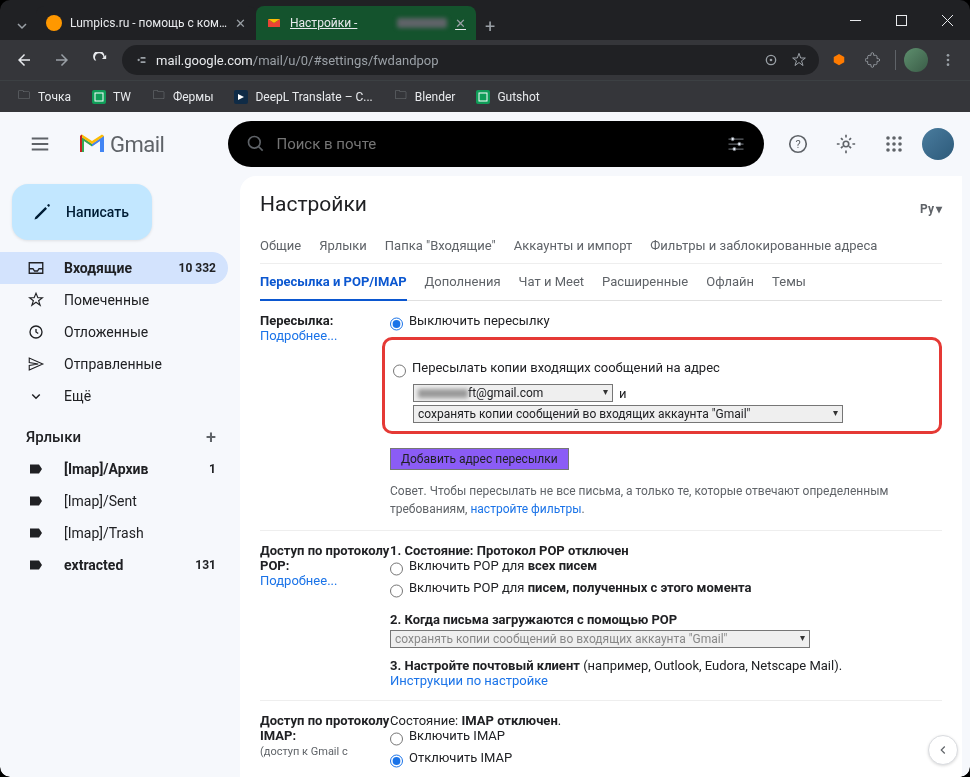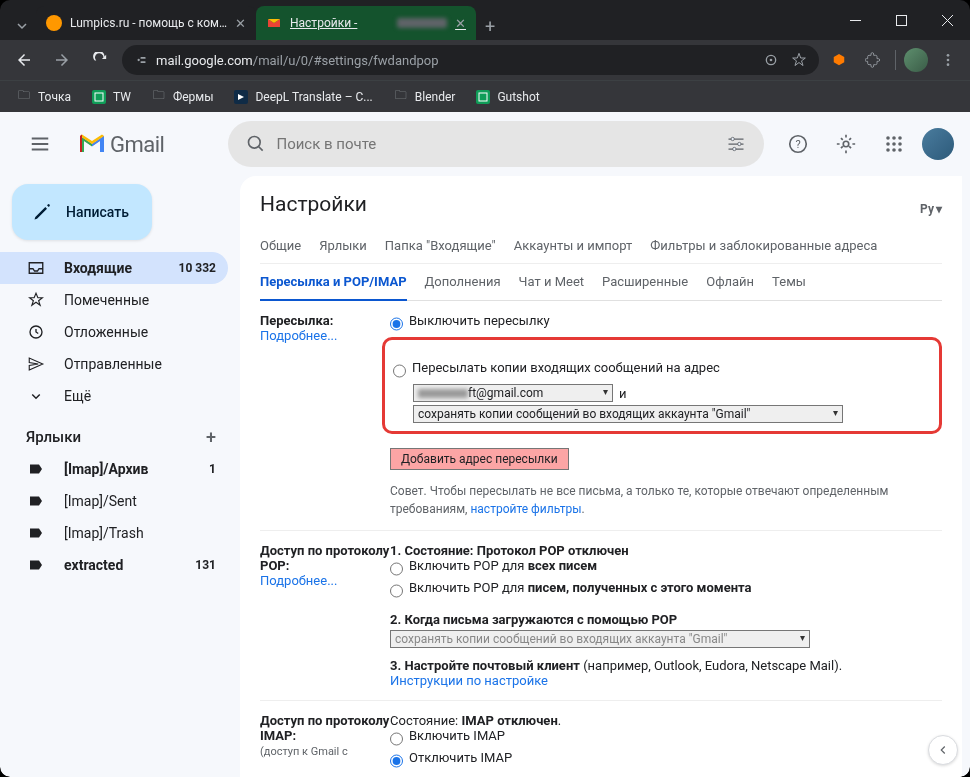--- a/index.html
+++ b/index.html
@@ -30,21 +30,21 @@
 .bk { display:flex; align-items:center; gap:6px; padding:4px 8px; color:#e8eaed; font-size:12px; border-radius:4px; }
 .bk .ic { width:16px; height:16px; display:flex; align-items:center; justify-content:center; }
 .folder-ic { color:#9aa0a6; }
 
 
 .page { position:absolute; top:112px; left:0; right:0; bottom:0; background:#f6f8fc; border-radius:0 0 10px 10px; overflow:hidden; }
 .ghead { height:64px; display:flex; align-items:center; padding:16px 16px; gap:14px; }
 .burger { width:48px; height:48px; display:flex; align-items:center; justify-content:center; color:#5f6368; }
 .glogo { display:flex; align-items:center; gap:4px; }
 .glogo-text { font-size:22px; color:#5f6368; letter-spacing:-0.5px; }
-.search { flex:1; max-width:720px; height:46px; background:#e5e5e5; border-radius:23px; display:flex; align-items:center; padding:0 8px; margin-left:50px; }
+.search { flex:1; max-width:720px; height:46px; background:#000000; border-radius:23px; display:flex; align-items:center; padding:0 8px; margin-left:50px; }
 .search .sic { width:40px; display:flex; justify-content:center; color:#5f6368; }
 .search input { flex:1; border:none; background:transparent; font-size:15px; color:#5f6368; outline:none; }
 .search .tune { width:40px; display:flex; justify-content:center; color:#5f6368; }
 .hright { margin-left:auto; display:flex; align-items:center; gap:8px; }
 .hbtn { width:40px; height:40px; display:flex; align-items:center; justify-content:center; color:#5f6368; border-radius:50%; }
 .gavatar { width:32px; height:32px; border-radius:50%; background:linear-gradient(135deg,#4a7c9e,#2d5a7a); }
 
 .gbody { display:flex; height:calc(100% - 64px); }
 .sidebar { width:240px; padding:8px 0; overflow-y:auto; }
 .compose { margin:0 8px 12px 12px; height:56px; width:140px; background:#c2e7ff; border-radius:16px; display:flex; align-items:center; padding:0 20px; gap:14px; font-size:14px; color:#001d35; font-weight:500; box-shadow:0 1px 3px rgba(0,0,0,0.1); }
@@ -73,21 +73,21 @@
 .slabel b { font-weight:700; }
 .slabel a { color:#1a73e8; text-decoration:none; }
 .sval { flex:1; }
 .radline { display:flex; gap:6px; min-height:22px; }
 .radline input[type=radio] { accent-color:#1a73e8; margin:0; }
 .hilite { border:3px solid #e53935; border-radius:10px; padding:20px 8px 8px 8px; margin:2px 0 6px -8px; }
 .sel-box { border:1px solid #767676; background:#efefef; font-size:12px; padding:1px 18px 1px 4px; position:relative; display:inline-block; }
 .sel-box::after { content:'▾'; position:absolute; right:4px; font-size:10px; color:#333; }
 .sel-box.wide { width:430px; }
 .sel-box.dis { color:#888; width:420px; }
-.btn { border:1px solid #767676; background:#fca5a5; padding:3px 10px; font-size:12px; display:inline-block; margin-top:8px; }
+.btn { border:1px solid #767676; background:#8b5cf6; padding:3px 10px; font-size:12px; display:inline-block; margin-top:8px; }
 .tip { margin-top:12px; font-size:12px; color:#5f6368; line-height:1.5; }
 .tip a { color:#1a73e8; text-decoration:none; }
 .sub { margin-top:10px; }
 .sub b { font-weight:700; }
 .note { font-size:11px; color:#5f6368; }
 
 .fab { position:absolute; bottom:12px; right:12px; width:30px; height:30px; background:#fff; border:1px solid #dadce0; border-radius:50%; display:flex; align-items:center; justify-content:center; color:#5f6368; box-shadow:0 1px 3px rgba(0,0,0,0.15); }
 
 svg { display:block; }
 </style>

